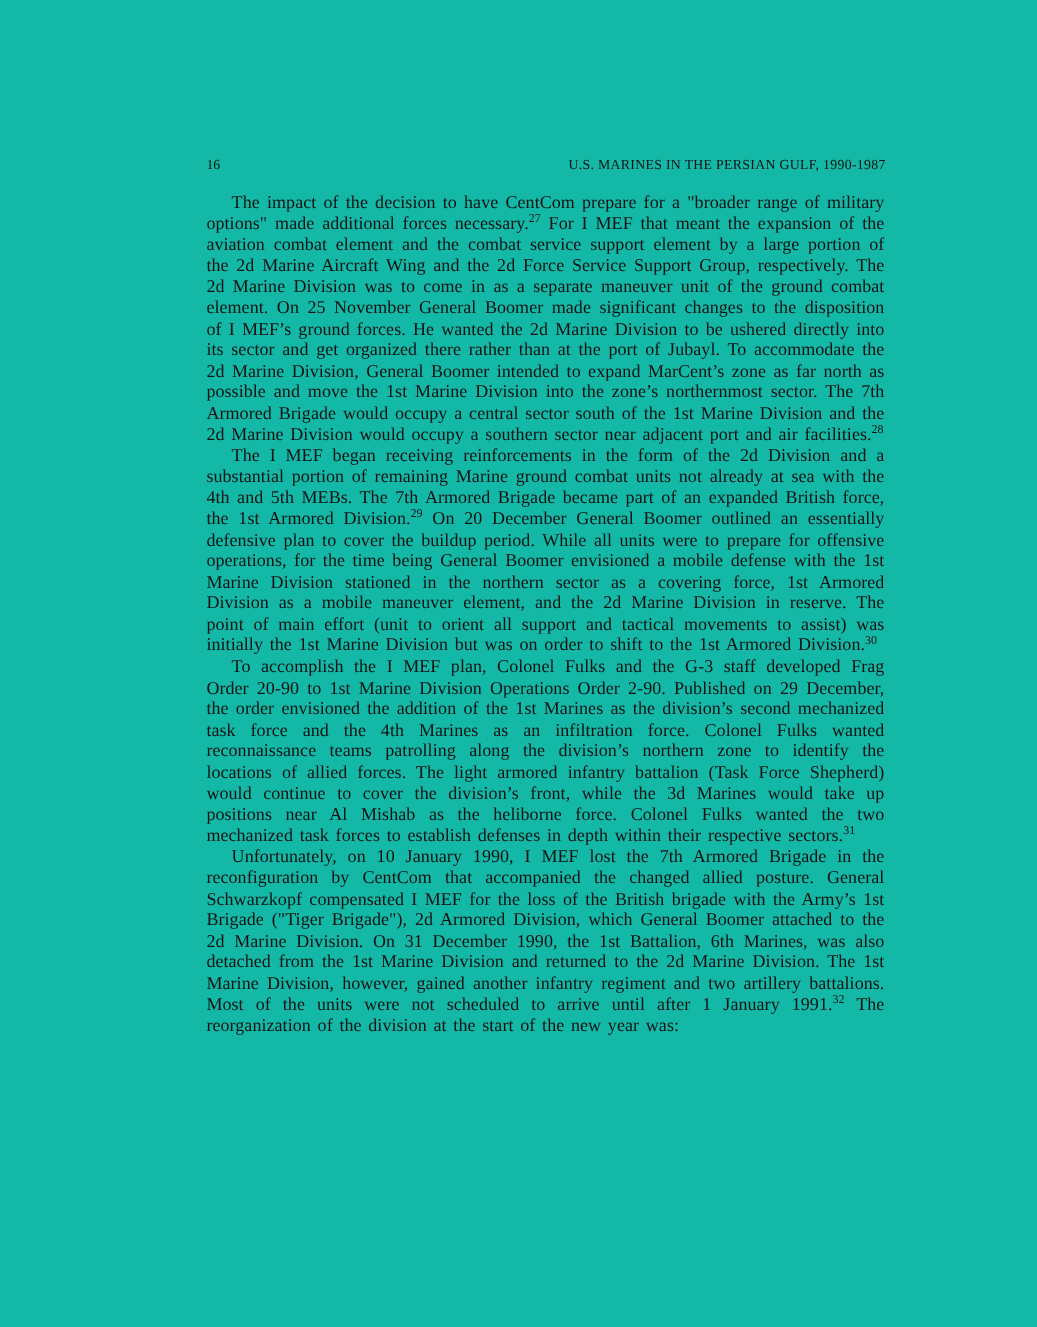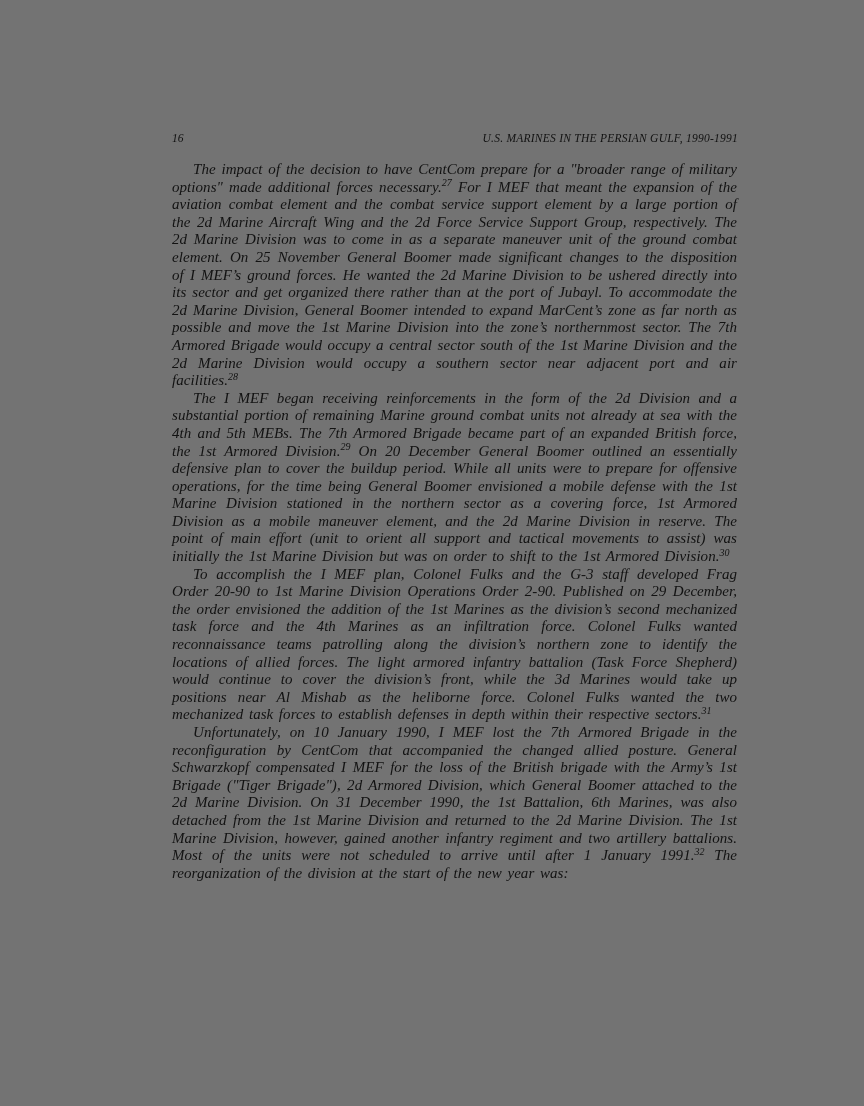--- a/index.html
+++ b/index.html
@@ -9,24 +9,23 @@
   body {
     width: 864px;
     height: 1106px;
     position: relative;
     background: #ffffff;
     overflow: hidden;
   }
   .page {
     position: absolute;
     inset: 0;
-    background: #737373;
+    background: #14b8a6;
     font-family: "Liberation Serif", "DejaVu Serif", serif;
     color: #121212;
-    font-style: italic;
   }
   .running-header {
     position: absolute;
     top: 131px;
     left: 172px;
     width: 566px;
     display: flex;
     justify-content: space-between;
     align-items: baseline;
     font-size: 11.5px;
@@ -61,21 +60,21 @@
     top: -5.5px;
     letter-spacing: 0;
   }
 </style>
 </head>
 <body>
 
 <div class="page">
   <div class="running-header">
     <span class="page-number">16</span>
-    <span class="running-title">U.S. MARINES IN THE PERSIAN GULF, 1990-1991</span>
+    <span class="running-title">U.S. MARINES IN THE PERSIAN GULF, 1990-1987</span>
   </div>
   <div class="body-text" id="paragraphs">
       <p>The impact of the decision to have CentCom prepare for a "broader range of military options" made additional forces necessary.<sup>27</sup> For I MEF that meant the expansion of the aviation combat element and the combat service support element by a large portion of the 2d Marine Aircraft Wing and the 2d Force Service Support Group, respectively. The 2d Marine Division was to come in as a separate maneuver unit of the ground combat element. On 25 November General Boomer made significant changes to the disposition of I MEF’s ground forces. He wanted the 2d Marine Division to be ushered directly into its sector and get organized there rather than at the port of Jubayl. To accommodate the 2d Marine Division, General Boomer intended to expand MarCent’s zone as far north as possible and move the 1st Marine Division into the zone’s northernmost sector. The 7th Armored Brigade would occupy a central sector south of the 1st Marine Division and the 2d Marine Division would occupy a southern sector near adjacent port and air facilities.<sup>28</sup></p>
       <p>The I MEF began receiving reinforcements in the form of the 2d Division and a substantial portion of remaining Marine ground combat units not already at sea with the 4th and 5th MEBs. The 7th Armored Brigade became part of an expanded British force, the 1st Armored Division.<sup>29</sup> On 20 December General Boomer outlined an essentially defensive plan to cover the buildup period. While all units were to prepare for offensive operations, for the time being General Boomer envisioned a mobile defense with the 1st Marine Division stationed in the northern sector as a covering force, 1st Armored Division as a mobile maneuver element, and the 2d Marine Division in reserve. The point of main effort (unit to orient all support and tactical movements to assist) was initially the 1st Marine Division but was on order to shift to the 1st Armored Division.<sup>30</sup></p>
       <p>To accomplish the I MEF plan, Colonel Fulks and the G-3 staff developed Frag Order 20-90 to 1st Marine Division Operations Order 2-90. Published on 29 December, the order envisioned the addition of the 1st Marines as the division’s second mechanized task force and the 4th Marines as an infiltration force. Colonel Fulks wanted reconnaissance teams patrolling along the division’s northern zone to identify the locations of allied forces. The light armored infantry battalion (Task Force Shepherd) would continue to cover the division’s front, while the 3d Marines would take up positions near Al Mishab as the heliborne force. Colonel Fulks wanted the two mechanized task forces to establish defenses in depth within their respective sectors.<sup>31</sup></p>
       <p>Unfortunately, on 10 January 1990, I MEF lost the 7th Armored Brigade in the reconfiguration by CentCom that accompanied the changed allied posture. General Schwarzkopf compensated I MEF for the loss of the British brigade with the Army’s 1st Brigade ("Tiger Brigade"), 2d Armored Division, which General Boomer attached to the 2d Marine Division. On 31 December 1990, the 1st Battalion, 6th Marines, was also detached from the 1st Marine Division and returned to the 2d Marine Division. The 1st Marine Division, however, gained another infantry regiment and two artillery battalions. Most of the units were not scheduled to arrive until after 1 January 1991.<sup>32</sup> The reorganization of the division at the start of the new year was:</p>
     </div>
 </div>
 
 </body></html>

